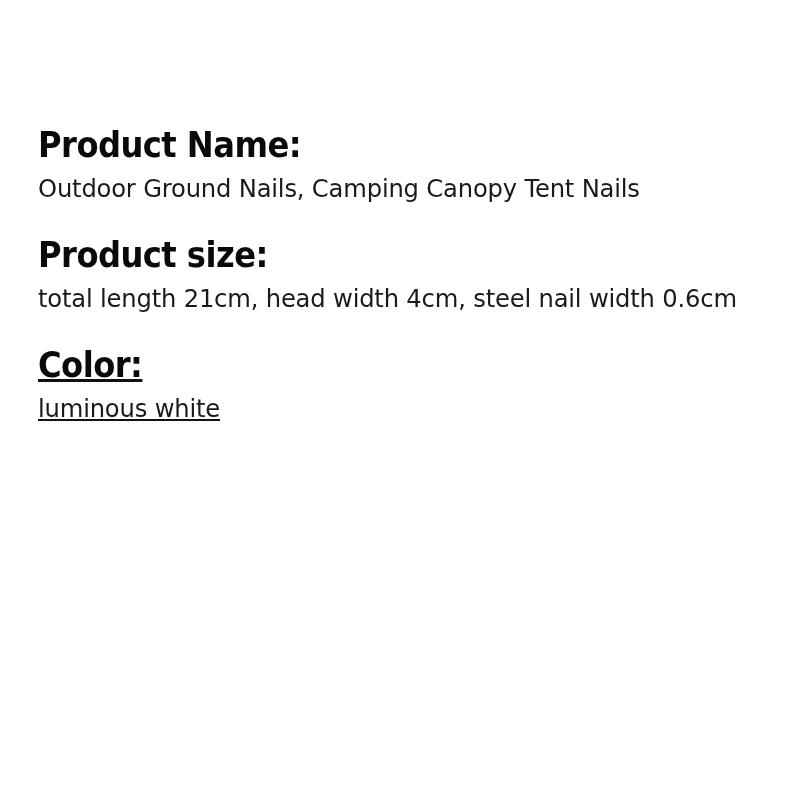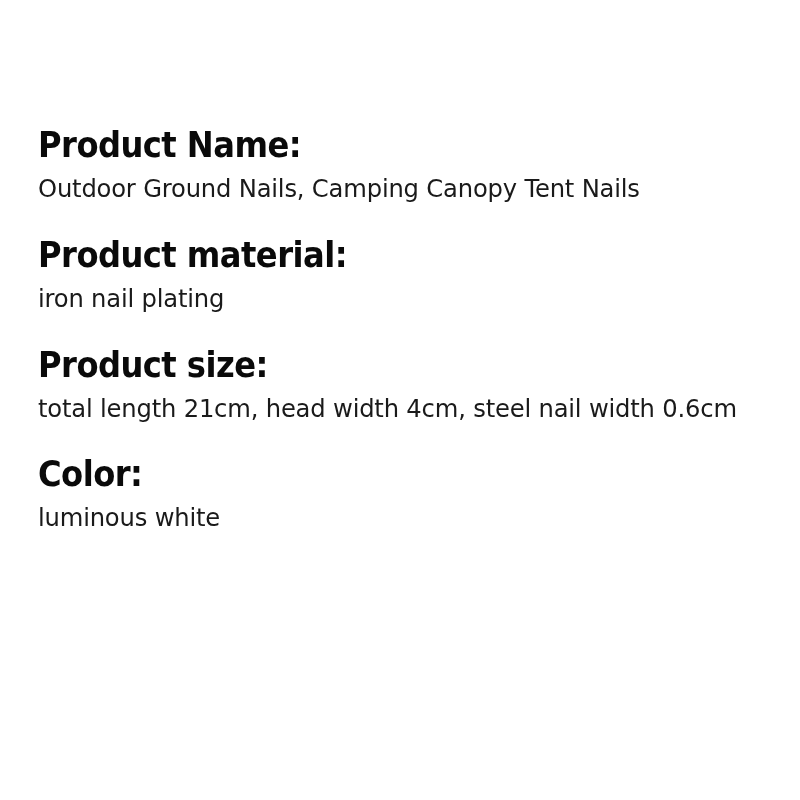--- a/index.html
+++ b/index.html
@@ -19,20 +19,21 @@
     height: 800px;
     box-sizing: border-box;
     padding: 128px 38px 0 38px;
     position: relative;
   }
   .spec-block {
     margin: 0 0 34px 0;
   }
   .spec-block:last-child {
     margin-bottom: 8px;
+    text-decoration: underline;
   }
   .spec-label {
     font-family: "DejaVu Sans", sans-serif;
     font-weight: 700;
     font-size: 35px;
     line-height: 1.0;
     letter-spacing: -0.6px;
     color: #0a0a0a;
     margin: 0 0 12px 0;
     transform: scaleX(0.92);
@@ -55,24 +56,20 @@
 </head>
 <body>
 
 <div class="sheet">
 
   <div class="spec-block">
     <div class="spec-label">Product Name:</div>
     <div class="spec-value">Outdoor Ground Nails, Camping Canopy Tent Nails</div>
   </div>
 
-  <div class="spec-block">
-    <div class="spec-label">Product material:</div>
-    <div class="spec-value">iron nail plating</div>
-  </div>
 
 
   <div class="spec-block">
     <div class="spec-label">Product size:</div>
     <div class="spec-value">total length 21cm, head width 4cm, steel nail width 0.6cm</div>
   </div>
 
   <div class="spec-block">
     <div class="spec-label">Color:</div>
     <div class="spec-value">luminous white</div>

